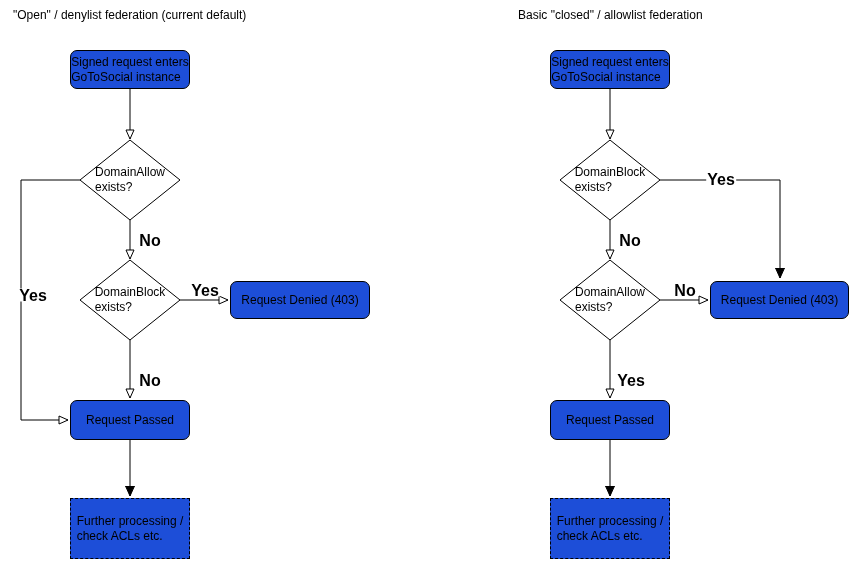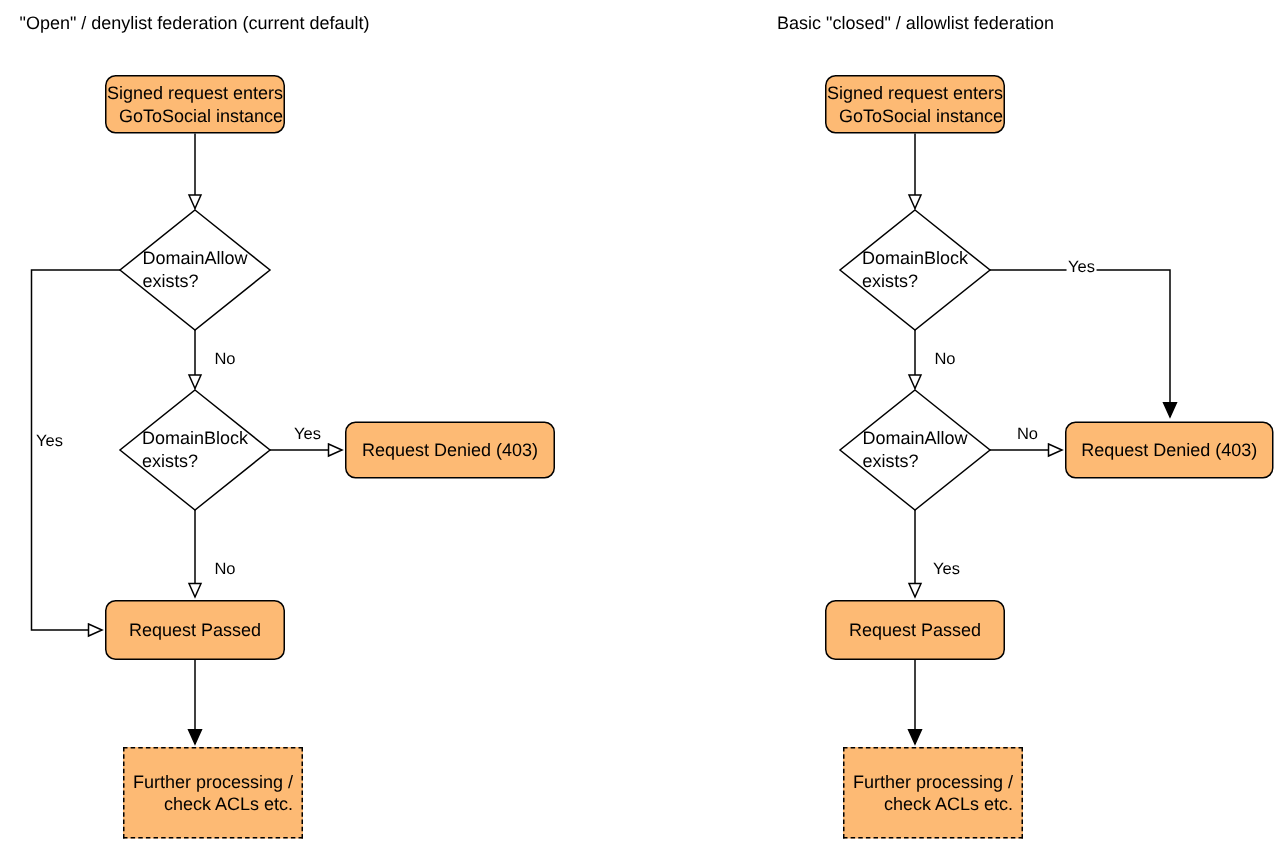--- a/index.html
+++ b/index.html
@@ -23,51 +23,51 @@
   }
   .diagram-title {
     position: absolute;
     font-size: 12px;
     line-height: 14px;
     white-space: nowrap;
   }
   .node {
     position: absolute;
     box-sizing: border-box;
-    background: #fdba74;
+    background: #1d4ed8;
     border: 1px solid #000000;
     border-radius: 7px;
     display: flex;
     align-items: center;
     justify-content: center;
-    text-align: right;
+    text-align: left;
     font-size: 12px;
     line-height: 15px;
     white-space: pre-line;
   }
   .node.dashed {
     border-radius: 0;
     border-style: dashed;
-    margin-left: 12px;
   }
   .diamond-text {
     position: absolute;
     transform: translate(-50%, -50%);
     font-size: 12px;
     line-height: 15px;
     white-space: pre-line;
   }
   .edge-label {
     position: absolute;
     transform: translate(-50%, -50%);
-    font-size: 11px;
+    font-size: 16px;
     line-height: 13px;
     background: #ffffff;
     padding: 0 1px;
     white-space: nowrap;
+    font-weight: bold;
   }
 </style>
 </head>
 <body>
 
 <div class="canvas">
 
   <svg class="edge-layer" width="851" height="561" viewBox="0 0 851 561">
     <defs>
       <marker id="mOpen" markerUnits="userSpaceOnUse" markerWidth="12" markerHeight="11" refX="10" refY="5" orient="auto">

